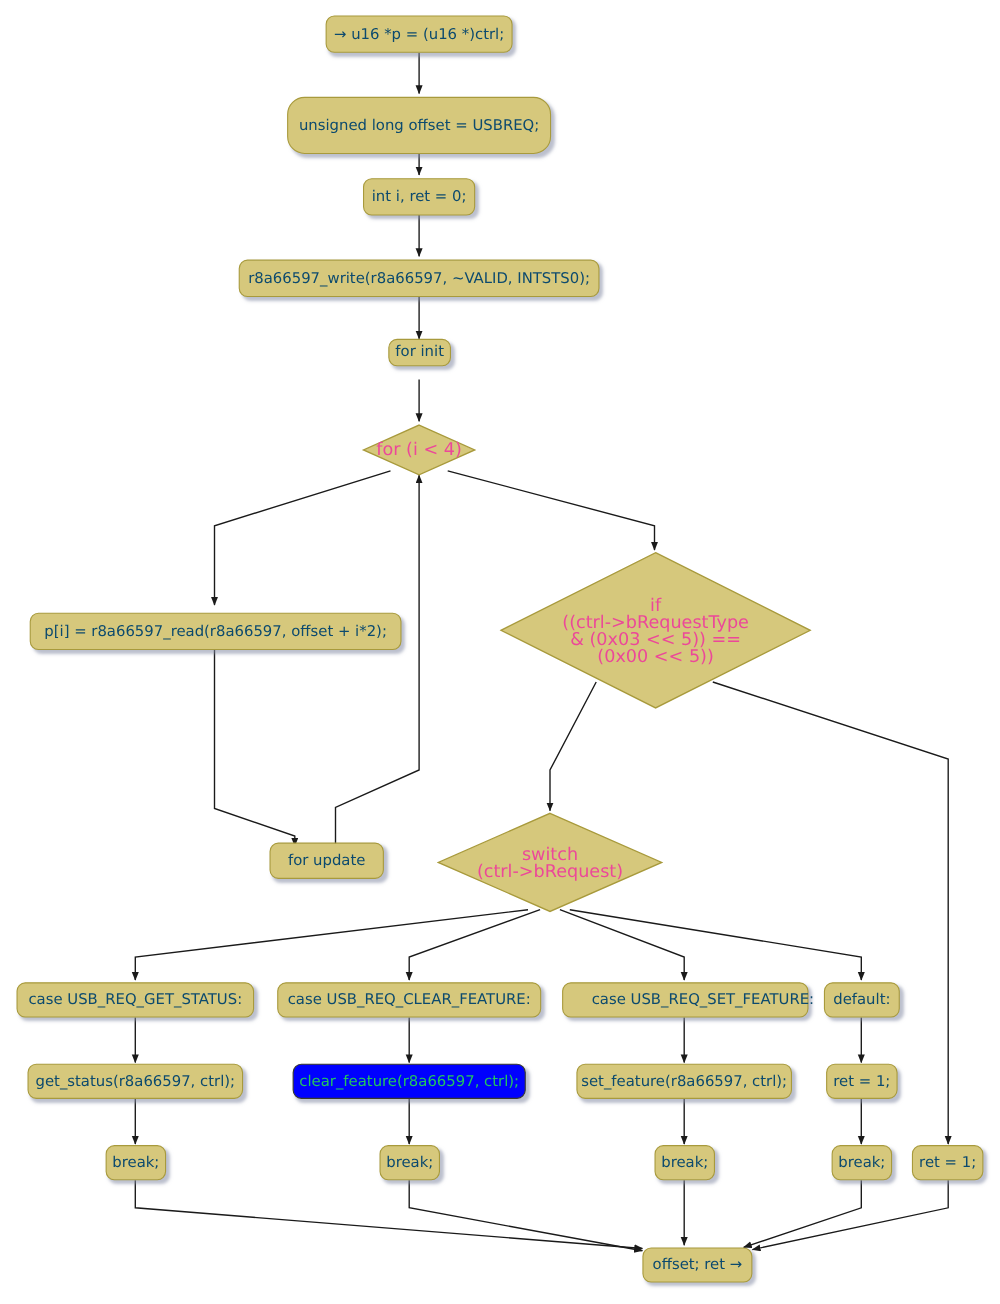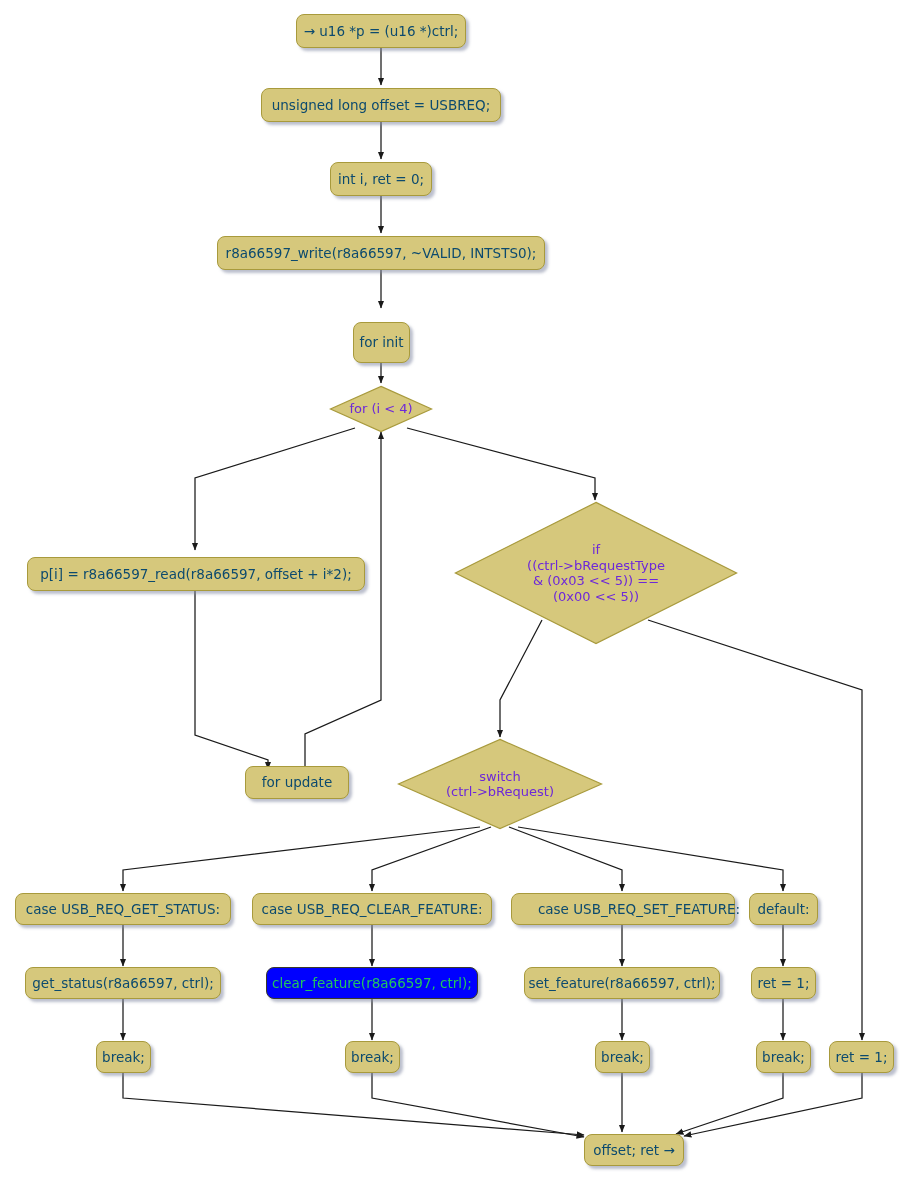--- a/index.html
+++ b/index.html
@@ -61,22 +61,22 @@
   .diamond .dlabel {
     position: absolute;
     left: 0;
     top: 0;
     width: 100%;
     height: 100%;
     display: flex;
     align-items: center;
     justify-content: center;
     text-align: center;
-    color: #6d28d9;
-    font-size: 13px;
+    color: #ec4899;
+    font-size: 16px;
     line-height: 15.5px;
     white-space: pre;
   }
 </style>
 </head>
 <body>
 
 <div id="canvas">
 
   <svg id="edges" viewBox="0 0 909 1185" xmlns="http://www.w3.org/2000/svg">
@@ -140,27 +140,27 @@
       <path d="M622,1073 L622,1100 L622,1132"></path>
 
       <path d="M783,1073 L783,1098 L676,1134"></path>
 
       <path d="M862,1073 L862,1098 L684,1136"></path>
     </g>
   </svg>
 
   <div class="node" style="left:296px; top:14px; width:170px; height:34px;">→ u16 *p = (u16 *)ctrl;</div>
 
-  <div class="node" style="left:261px; top:88px; width:240px; height:34px;">unsigned long offset = USBREQ;</div>
+  <div class="node" style="left:261px; top:88px; width:240px; height:52px;border-radius:16px;">unsigned long offset = USBREQ;</div>
 
   <div class="node" style="left:330px; top:162px; width:102px; height:34px;">int i, ret = 0;</div>
 
   <div class="node" style="left:217px; top:236px; width:328px; height:34px;">r8a66597_write(r8a66597, ~VALID, INTSTS0);</div>
 
-  <div class="node" style="left:353px; top:322px; width:57px; height:41px;">for init</div>
+  <div class="node" style="left:353px; top:308px; width:57px; height:25px;">for init</div>
 
   <div class="node" style="left:27px; top:557px; width:338px; height:34px;">p[i] = r8a66597_read(r8a66597, offset + i*2);</div>
 
   <div class="node" style="left:245px; top:766px; width:104px; height:33px;">for update</div>
 
   <div class="node" style="left:15px; top:893px; width:216px; height:32px;">case USB_REQ_GET_STATUS:</div>
 
   <div class="node" style="left:252px; top:893px; width:240px; height:32px;">case USB_REQ_CLEAR_FEATURE:</div>
 
   <div class="node" style="left:511px; top:893px; width:224px; height:32px;padding-left:32px;">case USB_REQ_SET_FEATURE:</div>

